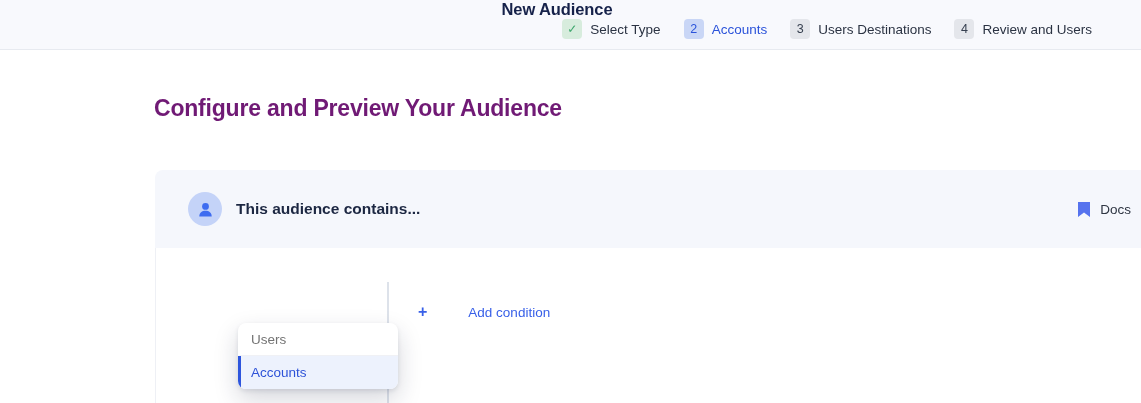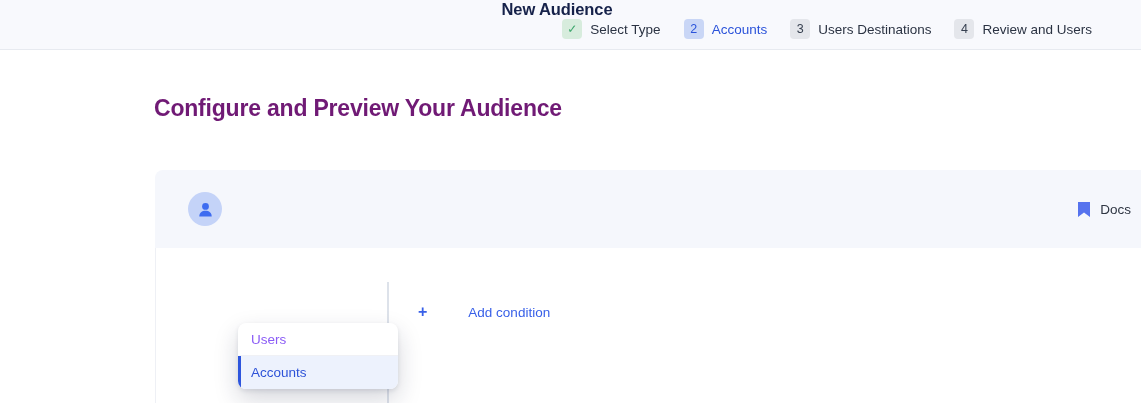--- a/index.html
+++ b/index.html
@@ -83,21 +83,21 @@
 
   
   .dropdown {
     position:absolute; left:83px; top:153px; width:160px;
     background:#ffffff; border-radius:8px; z-index:2; overflow:hidden;
     box-shadow:0 2px 4px rgba(20,30,60,.10), 0 10px 24px rgba(20,30,60,.18);
   }
   .dropdown-option {
     height:33px; display:flex; align-items:center;
     border-left:3px solid transparent; padding-left:10px;
-    font-size:13.5px; color:#8b5cf6; cursor:pointer;
+    font-size:13.5px; color:#737373; cursor:pointer;
   }
   .dropdown-option.first { border-bottom:1px solid #f0f1f5; }
   .dropdown-option.selected {
     background:#edf2fd; border-left-color:#2d55dd; color:#2d52d8;
   }
 </style>
 </head>
 <body>
 
 <div class="screen">
@@ -128,20 +128,21 @@
   <h1 class="page-heading">Configure and Preview Your Audience</h1>
 
   <div class="panel">
     <div class="panel-band">
       <div class="avatar">
         <svg width="17" height="17" viewBox="0 0 17 17">
           <circle cx="8.5" cy="5.4" r="3.4" fill="#3e6cf0"></circle>
           <path d="M2.3 15.5 C2.3 11.6 5 9.8 8.5 9.8 C12 9.8 14.7 11.6 14.7 15.5 Z" fill="#3e6cf0"></path>
         </svg>
       </div>
+      <div class="band-title">This audience contains...</div>
 
       <div class="docs-link">
         <svg width="12" height="15" viewBox="0 0 12 15">
           <path d="M0 0 H12 V15 L6 10.6 L0 15 Z" fill="#5673ee"></path>
         </svg>
         <span class="docs-label">Docs</span>
       </div>
     </div>
 
     <div class="panel-body"></div>

